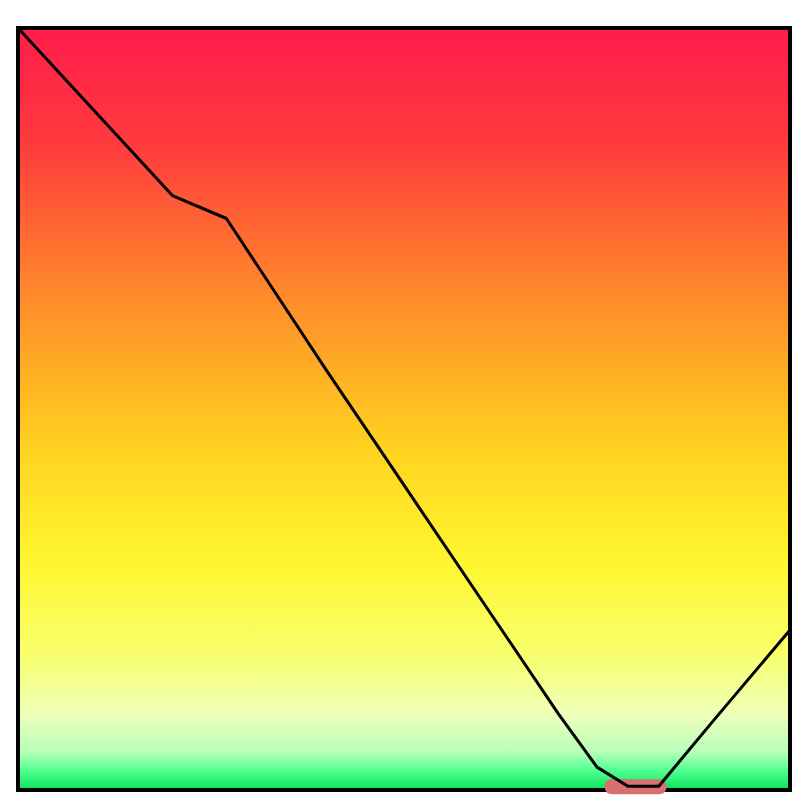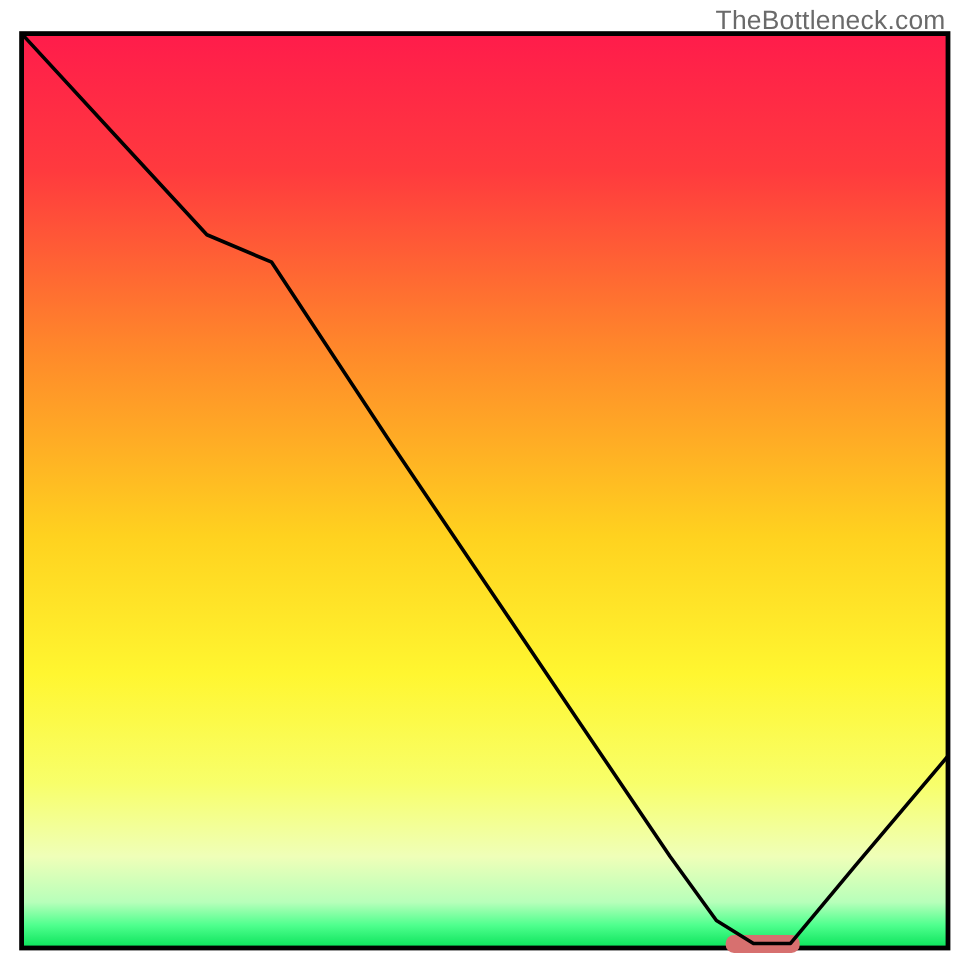--- a/index.html
+++ b/index.html
@@ -25,21 +25,20 @@
     letter-spacing: 0.2px;
   }
   svg {
     display: block;
   }
 </style>
 </head>
 <body>
 
 <div class="container">
-  <div class="watermark">TheBottleneck.com</div>
 
   <svg id="chart-svg" width="800" height="800" viewBox="0 0 800 800">
     <defs>
       <linearGradient id="bg-grad" x1="0" y1="0" x2="0" y2="1">
           <stop offset="0%" stop-color="#ff1c4b"></stop>
           <stop offset="15%" stop-color="#ff3a3e"></stop>
           <stop offset="35%" stop-color="#ff8a2a"></stop>
           <stop offset="55.00000000000001%" stop-color="#ffd21f"></stop>
           <stop offset="70%" stop-color="#fff630"></stop>
           <stop offset="82%" stop-color="#f8ff6a"></stop>

